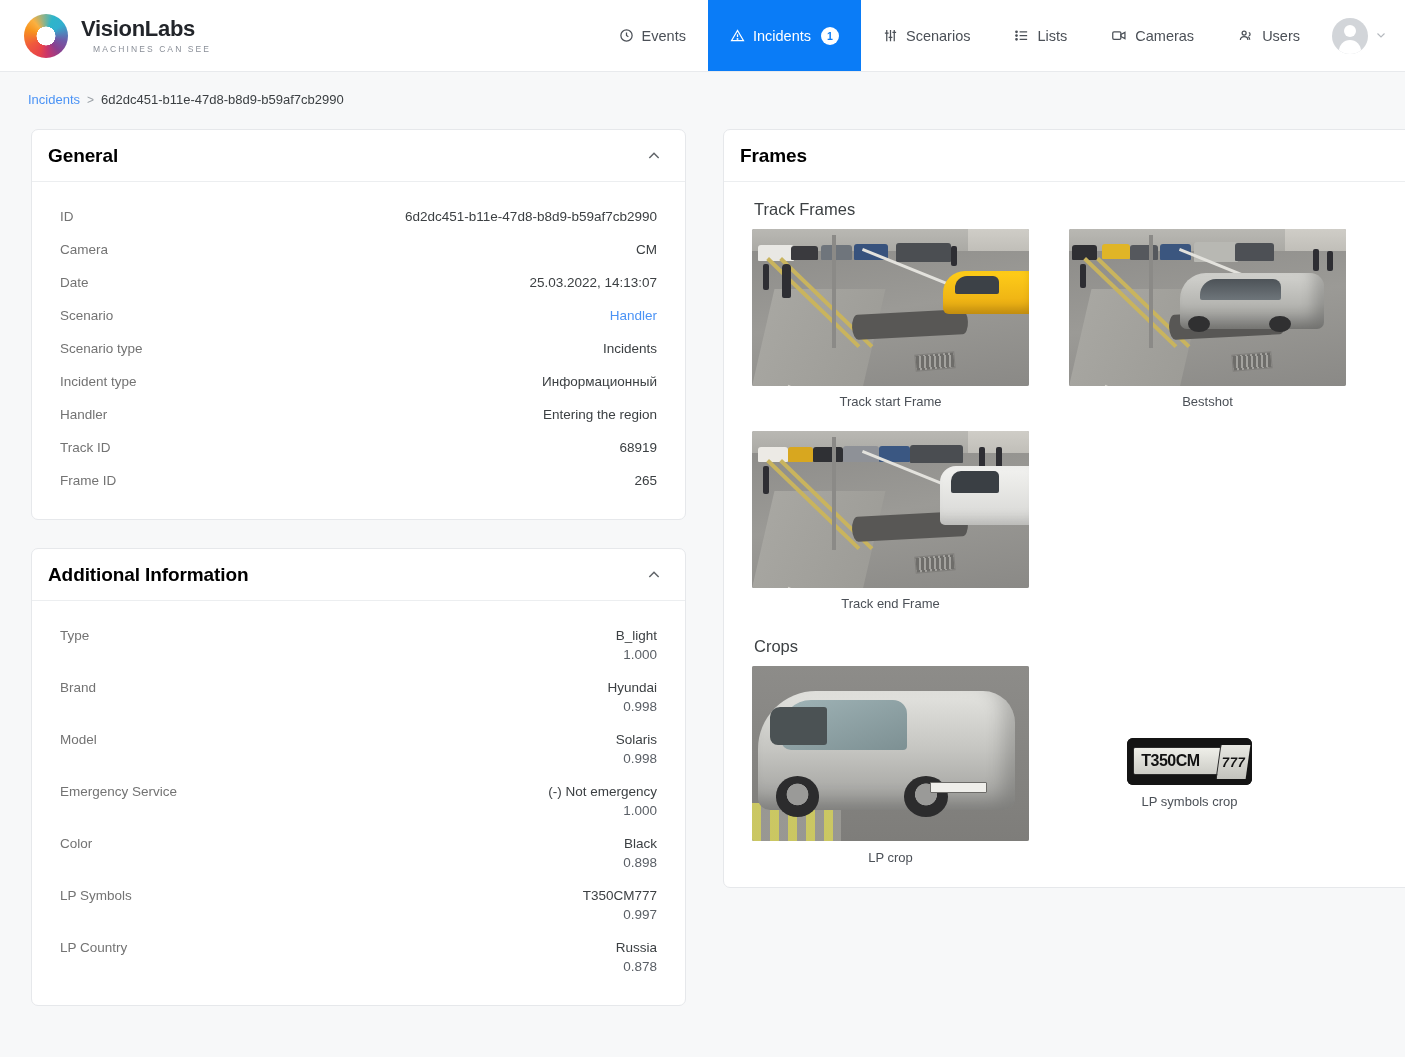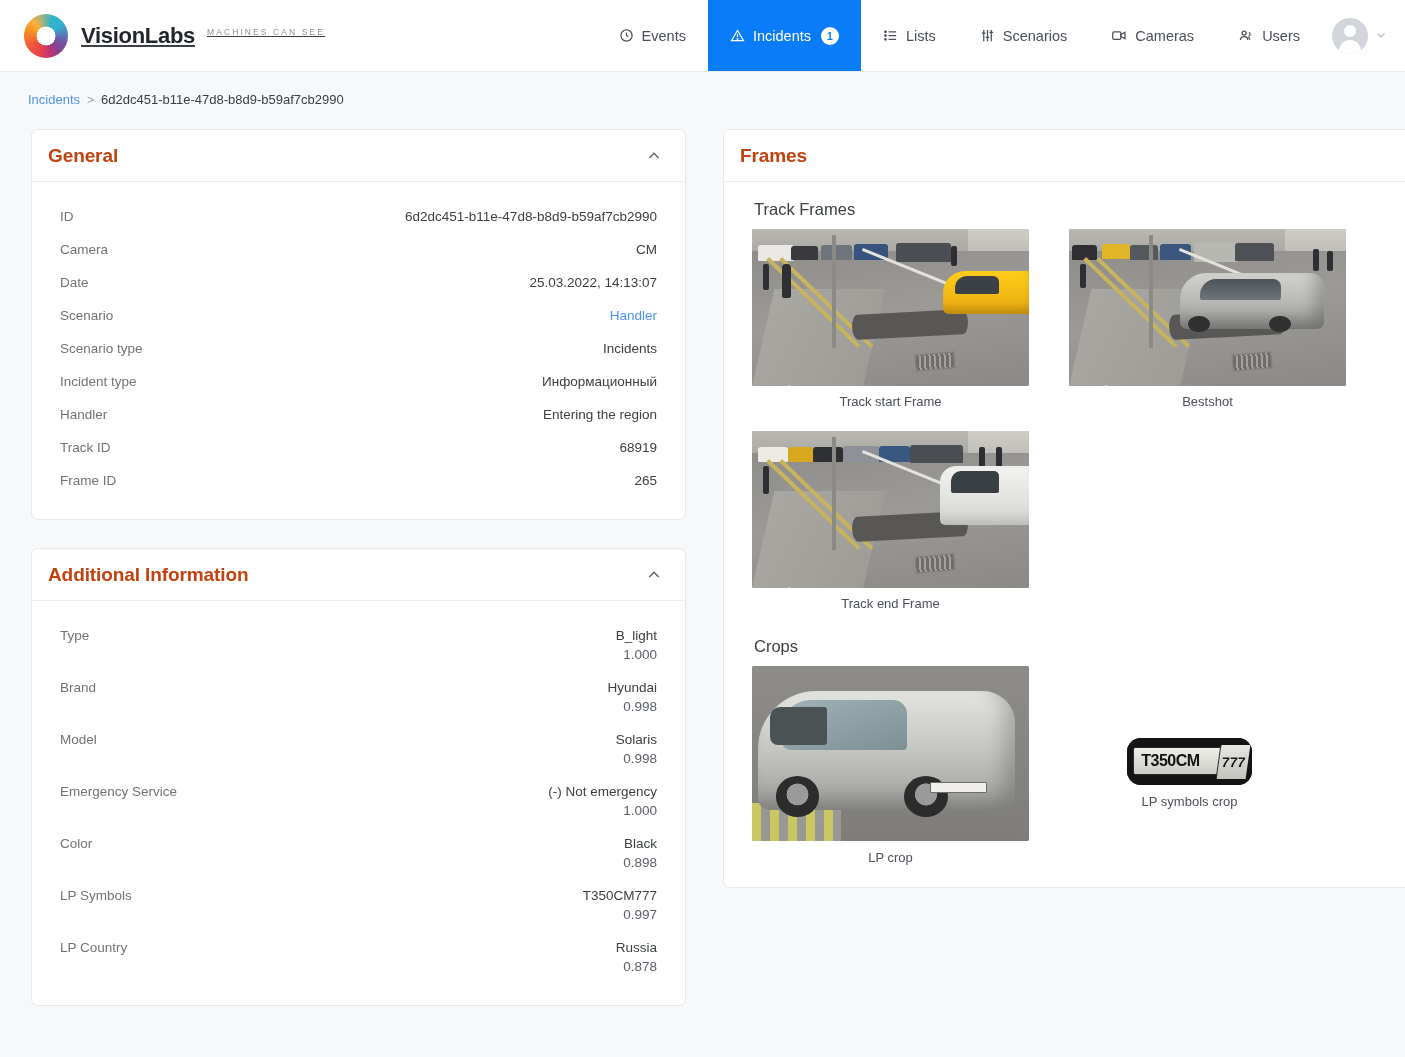--- a/index.html
+++ b/index.html
@@ -38,21 +38,21 @@
         #f7941e 90deg,
         #fbb040 120deg,
         #2fb5c9 180deg,
         #31b0cf 215deg,
         #6f5aa8 265deg,
         #8b3f8e 300deg,
         #c9356b 335deg,
         #e8434a 360deg);
     flex: none;
   }
-  .brand-text { display: flex; flex-direction: row; justify-content: center; text-decoration: underline; }
+  .brand-text { display: flex; flex-direction: column; justify-content: center; }
   .brand-name {
     font-size: 22px; font-weight: bold; color: #22252a; letter-spacing: -0.3px;
     line-height: 1.05;
   }
   .brand-tag {
     font-size: 8.5px; color: #8a8f98; letter-spacing: 2.1px; margin-top: 3px; padding-left: 12px;
   }
 
   .navitems {
     margin-left: auto;
@@ -130,21 +130,21 @@
     border-radius: 7px;
     margin-bottom: 28px;
   }
   .card-head {
     height: 52px;
     display: flex; align-items: center; justify-content: space-between;
     padding: 0 22px 0 16px;
     border-bottom: 1px solid #eceef0;
   }
   .card-title {
-    font-size: 19px; font-weight: bold; color: #c2410c; letter-spacing: -0.1px;
+    font-size: 19px; font-weight: bold; color: #000000; letter-spacing: -0.1px;
   }
   .chev {
     width: 18px; height: 18px; cursor: pointer;
     display: flex; align-items: center; justify-content: center;
   }
   .card-body { padding: 18px 28px 22px 28px; }
 
   
   .kv {
     display: flex;
@@ -181,21 +181,21 @@
     cursor: pointer;
   }
   .crops-grid {
     display: flex; gap: 22px; align-items: flex-start; margin-top: 2px;
   }
   .crop-car { width: 277px; }
   .crop-car .shot { width: 277px; height: 175px; }
   .crop-lp { width: 277px; padding-top: 72px; }
   .crop-lp .plate {
     width: 125px; height: 47px; margin: 0 auto;
-    border-radius: 14px; overflow: hidden; position: relative;
+    border-radius: 6px; overflow: hidden; position: relative;
     background: #1b1b1b; cursor: pointer;
   }
   .crop-cap { text-align: center; font-size: 13px; color: #4b5057; margin-top: 9px; }
 
   
   .scene { position: absolute; inset: 0; }
   .sc-sky { position:absolute; left:0; top:0; width:100%; height:22%;
     background: linear-gradient(180deg,#b9b8b3,#a2a19c); }
   .sc-wall { position:absolute; right:0; top:0; width:22%; height:26%;
     background: linear-gradient(180deg,#cfcdc7,#b4b2ac); }
@@ -308,36 +308,36 @@
             <circle cx="12" cy="17.4" r=".6" fill="currentColor"></circle>
           </svg>
       </span>
       <span>Incidents</span>
       <span class="badge">1</span>
     </a>
 
     <a class="navitem">
       <span>
         <svg width="15" height="15" viewBox="0 0 24 24" fill="none" stroke="currentColor" stroke-width="2">
+            <path d="M6 3v18M12 3v18M18 3v18M3 8h6M9 15h6M15 7h6"></path>
+          </svg>
+      </span>
+      <span>Scenarios</span>
+    </a>
+
+    <a class="navitem">
+      <span>
+        <svg width="15" height="15" viewBox="0 0 24 24" fill="none" stroke="currentColor" stroke-width="2">
             <path d="M9 6h12M9 12h12M9 18h12"></path>
             <circle cx="4" cy="6" r="1.2" fill="currentColor"></circle>
             <circle cx="4" cy="12" r="1.2" fill="currentColor"></circle>
             <circle cx="4" cy="18" r="1.2" fill="currentColor"></circle>
           </svg>
       </span>
       <span>Lists</span>
-    </a>
-
-    <a class="navitem">
-      <span>
-        <svg width="15" height="15" viewBox="0 0 24 24" fill="none" stroke="currentColor" stroke-width="2">
-            <path d="M6 3v18M12 3v18M18 3v18M3 8h6M9 15h6M15 7h6"></path>
-          </svg>
-      </span>
-      <span>Scenarios</span>
     </a>
 
     <a class="navitem">
       <span>
         <svg width="16" height="15" viewBox="0 0 24 24" fill="none" stroke="currentColor" stroke-width="2">
             <rect x="2" y="6" width="13" height="12" rx="2"></rect>
             <path d="M15 10.5 21.5 7v10L15 13.5z"></path>
           </svg>
       </span>
       <span>Cameras</span>

